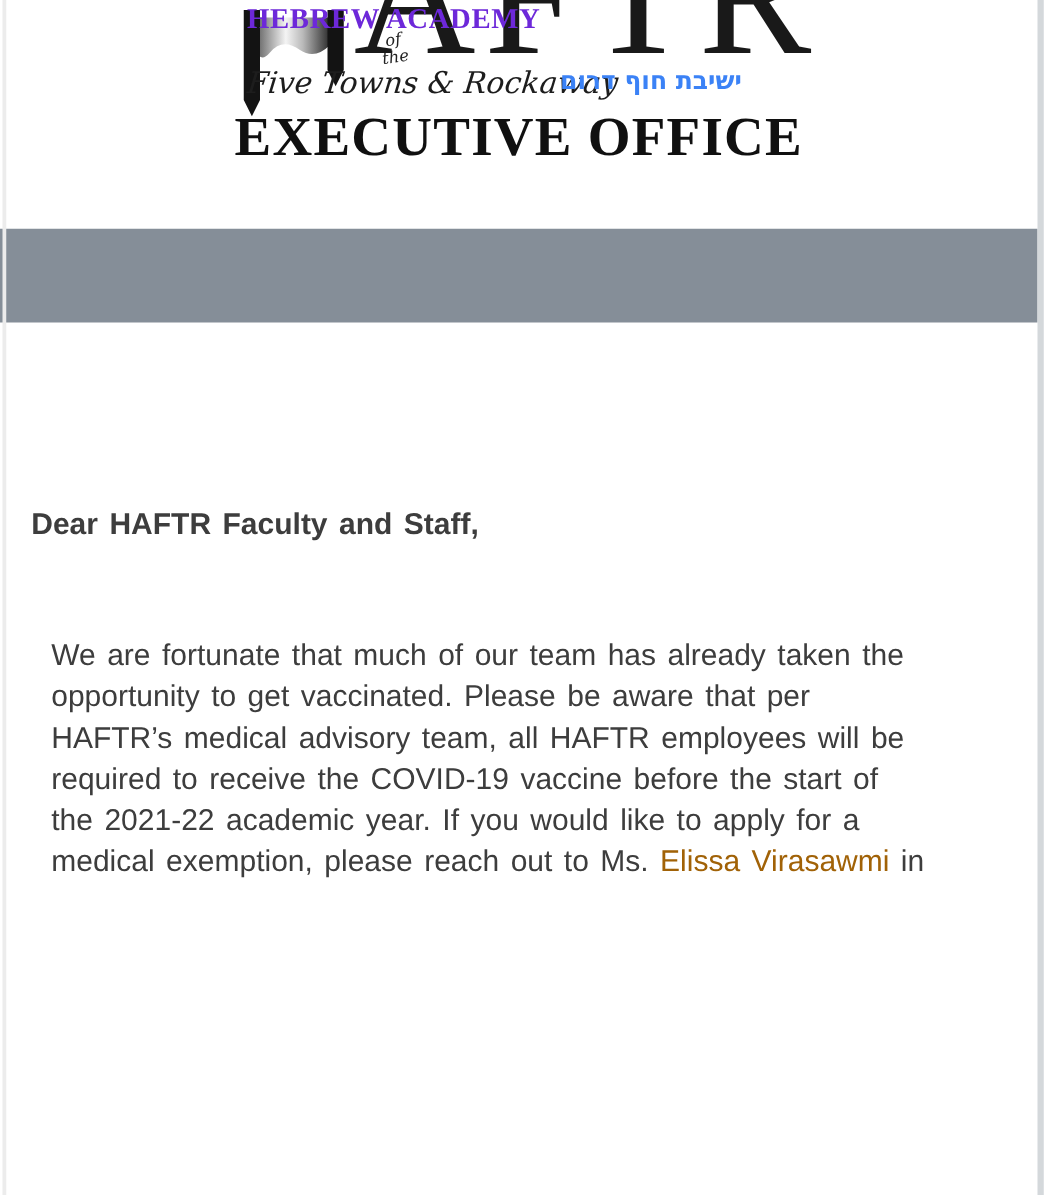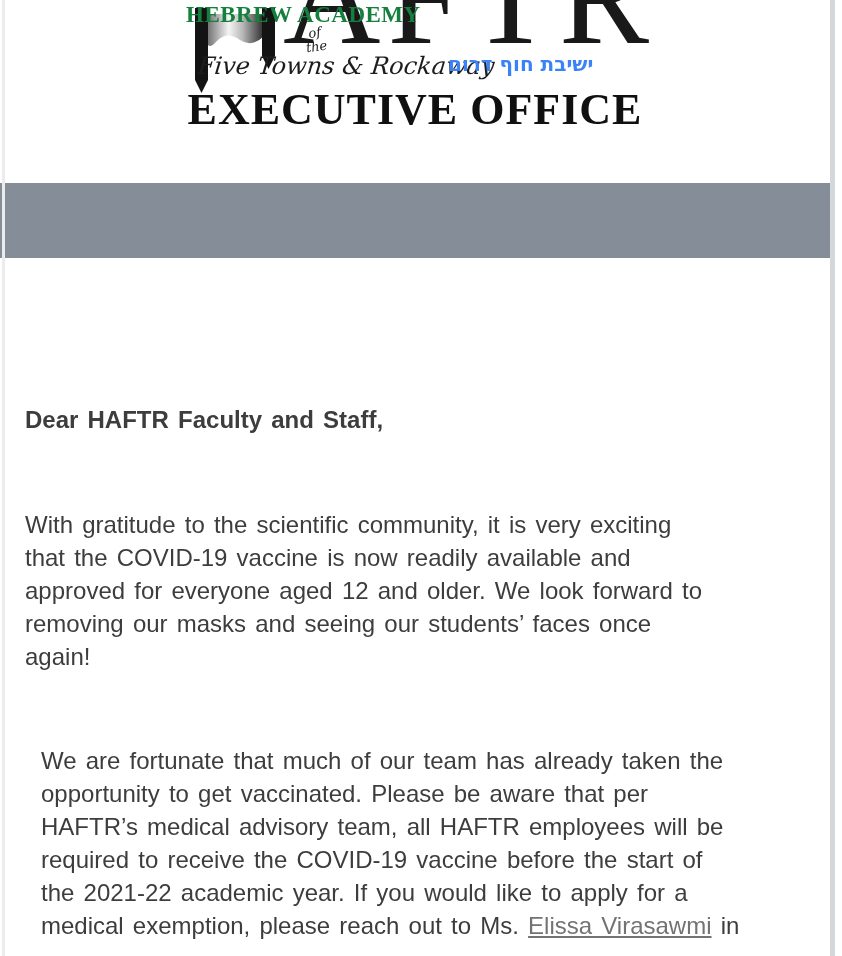--- a/index.html
+++ b/index.html
@@ -34,23 +34,24 @@
     position: absolute; left: 283px; top: -70px;
     font-family: "Liberation Serif", serif;
     font-size: 135px; line-height: 1; letter-spacing: 7px;
     color: #191919; z-index: 1; white-space: pre;
   }
   .logo-h {
     position: absolute; left: 186px; top: 8px; z-index: 2;
   }
   .school-name {
     position: absolute; left: 186px; top: 2px; width: 258px;
+    text-align: center;
     font-family: "Liberation Serif", serif;
     font-weight: bold; font-size: 23px; letter-spacing: 0.5px;
-    color: #15803d; z-index: 3; white-space: nowrap;
+    color: #6d28d9; z-index: 3; white-space: nowrap;
   }
   .of-the {
     position: absolute; left: 305px; top: 26px; z-index: 4;
     font-family: "DejaVu Serif", serif; font-style: italic;
     font-size: 13px; line-height: 14px; color: #222;
     white-space: pre-line; text-align: center;
     transform: rotate(-8deg);
   }
   .tagline-script {
     position: absolute; left: 198px; top: 52px; z-index: 4;
@@ -84,22 +85,21 @@
     position: absolute; left: 25px; top: 403px; width: 800px;
     font-family: "Liberation Sans", sans-serif;
     font-size: 24px; line-height: 33px; color: #3d3d3d;
     word-spacing: 2.5px;
   }
   .letter-body .block { white-space: pre; }
   .greeting    { margin: 0 0 72px 0; font-weight: bold; }
   .paragraph-1 { margin: 0 0 71px 0; }
   .paragraph-2 { margin: 16px; }
   .email-link {
-    color: #737373;
-    text-decoration: underline;
+    color: #a16207;
     cursor: pointer;
   }
 </style>
 </head>
 <body>
 
 <div class="page">
 
   <div class="letterhead">
 
@@ -134,25 +134,20 @@
 
     <div class="department-title">EXECUTIVE OFFICE</div>
   </div>
 
   <div class="divider-band" style="background: rgb(133, 142, 152);"></div>
 
   <div class="letter-body" style="color: rgb(61, 61, 61);">
 
     <div class="block greeting">Dear HAFTR Faculty and Staff,</div>
 
-    <div class="block paragraph-1">With gratitude to the scientific community, it is very exciting
-that the COVID-19 vaccine is now readily available and
-approved for everyone aged 12 and older. We look forward to
-removing our masks and seeing our students’ faces once
-again!</div>
 
     <div class="block paragraph-2"><span>We are fortunate that much of our team has already taken the
 opportunity to get vaccinated. Please be aware that per
 HAFTR’s medical advisory team, all HAFTR employees will be
 required to receive the COVID-19 vaccine before the start of
 the 2021-22 academic year. If you would like to apply for a
 medical exemption, please reach out to Ms. </span><span class="email-link">Elissa Virasawmi</span><span> in</span></div>
   </div>
 
   <div class="edge-left"></div>

